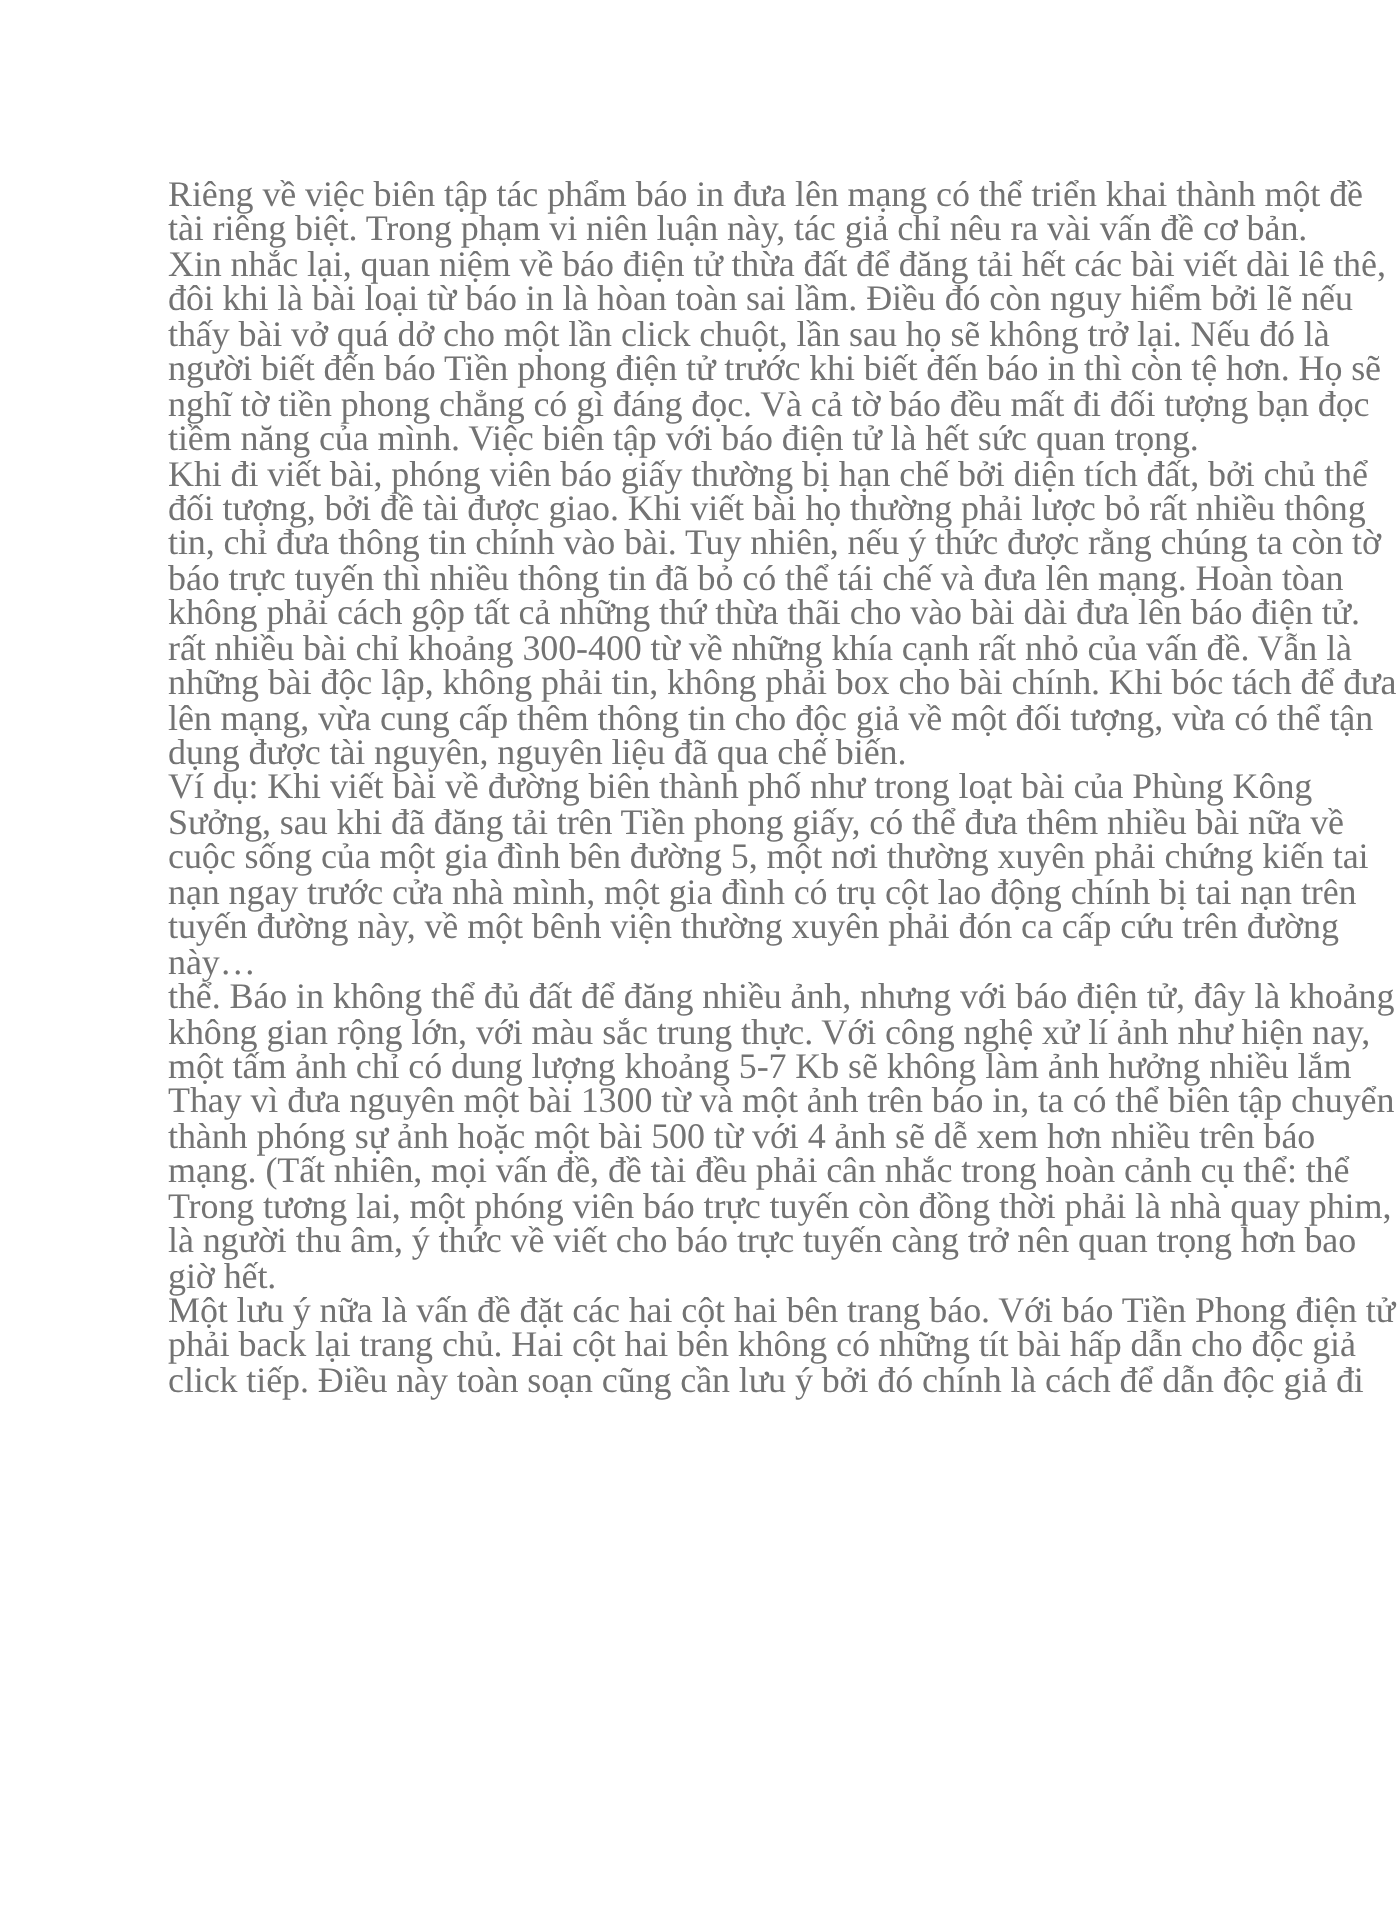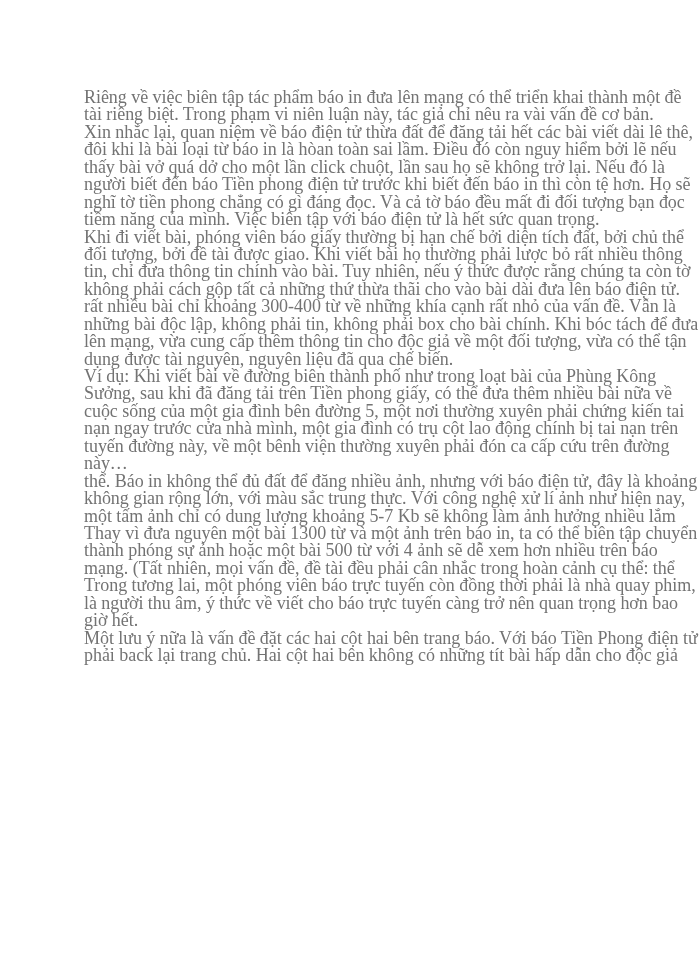--- a/index.html
+++ b/index.html
@@ -37,20 +37,21 @@
   <div class="line">tài riêng biệt. Trong phạm vi niên luận này, tác giả chỉ nêu ra vài vấn đề cơ bản.</div>
   <div class="line">Xin nhắc lại, quan niệm về báo điện tử thừa đất để đăng tải hết các bài viết dài lê thê,</div>
   <div class="line">đôi khi là bài loại từ báo in là hòan toàn sai lầm. Điều đó còn nguy hiểm bởi lẽ nếu</div>
   <div class="line">thấy bài vở quá dở cho một lần click chuột, lần sau họ sẽ không trở lại. Nếu đó là</div>
   <div class="line">người biết đến báo Tiền phong điện tử trước khi biết đến báo in thì còn tệ hơn. Họ sẽ</div>
   <div class="line">nghĩ tờ tiền phong chẳng có gì đáng đọc. Và cả tờ báo đều mất đi đối tượng bạn đọc</div>
   <div class="line">tiềm năng của mình. Việc biên tập với báo điện tử là hết sức quan trọng.</div>
   <div class="line">Khi đi viết bài, phóng viên báo giấy thường bị hạn chế bởi diện tích đất, bởi chủ thể</div>
   <div class="line">đối tượng, bởi đề tài được giao. Khi viết bài họ thường phải lược bỏ rất nhiều thông</div>
   <div class="line">tin, chỉ đưa thông tin chính vào bài. Tuy nhiên, nếu ý thức được rằng chúng ta còn tờ</div>
+  <div class="line">báo trực tuyến thì nhiều thông tin đã bỏ có thể tái chế và đưa lên mạng. Hoàn tòan</div>
   <div class="line">không phải cách gộp tất cả những thứ thừa thãi cho vào bài dài đưa lên báo điện tử.</div>
   <div class="line">rất nhiều bài chỉ khoảng 300-400 từ về những khía cạnh rất nhỏ của vấn đề. Vẫn là</div>
   <div class="line">những bài độc lập, không phải tin, không phải box cho bài chính. Khi bóc tách để đưa</div>
   <div class="line">lên mạng, vừa cung cấp thêm thông tin cho độc giả về một đối tượng, vừa có thể tận</div>
   <div class="line">dụng được tài nguyên, nguyên liệu đã qua chế biến.</div>
   <div class="line">Ví dụ: Khi viết bài về đường biên thành phố như trong loạt bài của Phùng Kông</div>
   <div class="line">Sưởng, sau khi đã đăng tải trên Tiền phong giấy, có thể đưa thêm nhiều bài nữa về</div>
   <div class="line">cuộc sống của một gia đình bên đường 5, một nơi thường xuyên phải chứng kiến tai</div>
   <div class="line">nạn ngay trước cửa nhà mình, một gia đình có trụ cột lao động chính bị tai nạn trên</div>
   <div class="line">tuyến đường này, về một bênh viện thường xuyên phải đón ca cấp cứu trên đường</div>
@@ -59,13 +60,14 @@
   <div class="line">không gian rộng lớn, với màu sắc trung thực. Với công nghệ xử lí ảnh như hiện nay,</div>
   <div class="line">một tấm ảnh chỉ có dung lượng khoảng 5-7 Kb sẽ không làm ảnh hưởng nhiều lắm</div>
   <div class="line">Thay vì đưa nguyên một bài 1300 từ và một ảnh trên báo in, ta có thể biên tập chuyển</div>
   <div class="line">thành phóng sự ảnh hoặc một bài 500 từ với 4 ảnh sẽ dễ xem hơn nhiều trên báo</div>
   <div class="line">mạng. (Tất nhiên, mọi vấn đề, đề tài đều phải cân nhắc trong hoàn cảnh cụ thể: thể</div>
   <div class="line">Trong tương lai, một phóng viên báo trực tuyến còn đồng thời phải là nhà quay phim,</div>
   <div class="line">là người thu âm, ý thức về viết cho báo trực tuyến càng trở nên quan trọng hơn bao</div>
   <div class="line">giờ hết.</div>
   <div class="line">Một lưu ý nữa là vấn đề đặt các hai cột hai bên trang báo. Với báo Tiền Phong điện tử</div>
   <div class="line">phải back lại trang chủ. Hai cột hai bên không có những tít bài hấp dẫn cho độc giả</div>
+  <div class="line">click tiếp. Điều này toàn soạn cũng cần lưu ý bởi đó chính là cách để dẫn độc giả đi</div>
 </div>
 
 </body></html>

